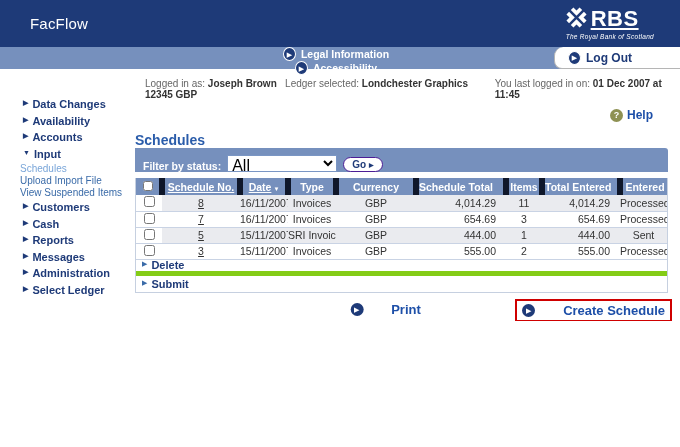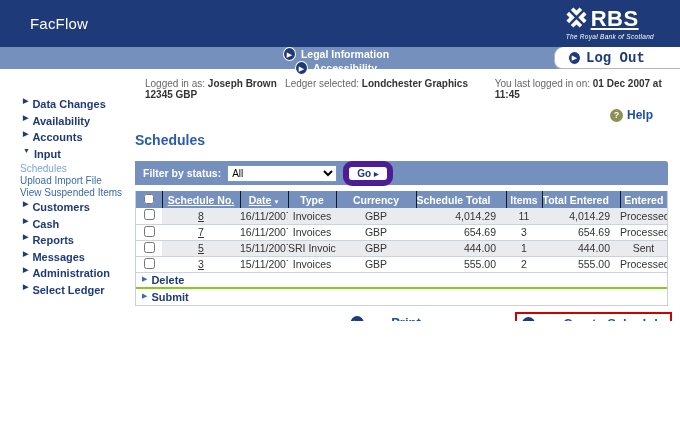--- a/index.html
+++ b/index.html
@@ -18,70 +18,70 @@
   .navbar { position:relative; height:22px; background:#7690bd; display:flex; align-items:center; padding-left:16px;flex-direction:column; }
   .nav-item { display:inline-flex; align-items:center; gap:5px; margin-right:24px; cursor:pointer; }
   .nav-item .lbl { color:#fff; font-size:10.5px; font-weight:bold; }
   .circle-ic { display:inline-flex; width:13px; height:13px; border-radius:50%; background:#1e3a78;
                color:#fff; align-items:center; justify-content:center; font-size:7px; line-height:1; flex:0 0 13px; }
   .navbar .circle-ic { border:1px solid #fff; width:14px; height:14px; }
   .logout-tab { position:absolute; right:0; top:0; width:126px; height:22px; background:#fff;
                 border-top-left-radius:9px; border-bottom-left-radius:8px;
                 border-left:1px solid #b5b5b5; border-bottom:1px solid #b5b5b5;
                 display:flex; align-items:center; gap:5px; padding-left:13px; cursor:pointer; }
-  .logout-tab .lbl { color:#1e3a78; font-size:14px; font-weight:bold;font-family:Liberation Mono, monospace; }
+  .logout-tab .lbl { color:#1e3a78; font-size:12px; font-weight:bold; }
 
   
   .session { display:flex; justify-content:space-between; margin:9px 5px 0 145px; font-size:10px; color:#666; }
   .session b { color:#333; }
   .help-row { text-align:right; margin:4px 27px 0 0; }
   .help-link { display:inline-flex; align-items:center; gap:4px; cursor:pointer; }
   .help-ic { display:inline-flex; width:13px; height:13px; border-radius:50%; background:#8e9153; color:#fff;
              font-size:9px; font-weight:bold; align-items:center; justify-content:center; }
   .help-lbl { color:#1d4fa8; font-size:12px; font-weight:bold; }
 
   
   .sidebar { position:absolute; left:8px; top:98px; width:127px; }
-  .side-item { display:flex; align-items:flex-start; gap:4px; color:#1e3a78; font-size:11px; font-weight:bold;
+  .side-item { display:flex; align-items:center; gap:4px; color:#1e3a78; font-size:11px; font-weight:bold;
                margin-bottom:4.5px; cursor:pointer;padding-left:15px; }
   .tri { font-size:7px; position:relative; top:-1px; }
   .side-sub { margin:-1px 0 3px 12px; }
   .side-sub div { font-size:10px; margin-bottom:1px; cursor:pointer; }
   .sub-active { color:#7aa6d9; }
   .sub-link { color:#3a6ba8; }
 
   
   .main { margin:10px 12px 0 135px; }
   .page-title { color:#2a5caa; font-size:14px; font-weight:bold; }
-  .filter-bar { margin-top:13px; height:24px; background:#7690bd; display:flex; align-items:center;
+  .filter-bar { height:24px; background:#7690bd; display:flex; align-items:flex-end;
                 gap:6px; padding-left:8px; border-radius:0 3px 0 0; }
   .filter-lbl { color:#fff; font-size:10.5px; font-weight:bold; }
-  .filter-bar select { width:110px; height:17px; font-size:10px; border:1px solid #7a96c4; background:#fff; }
-  .go-btn { display:inline-flex; align-items:center; gap:3px; background:#fff; border:6px solid #4c1d95;
+  .filter-bar select { width:110px; height:17px; font-size:16px; border:1px solid #7a96c4; background:#fff; }
+  .go-btn { display:inline-flex; align-items:center; gap:3px; background:#fff; border:1px solid #4c1d95;
             border-radius:9px; padding:1px 8px; color:#1e3a78; font-size:10px; font-weight:bold; cursor:pointer; }
   .go-btn .tri { font-size:6px; top:0; }
 
   .panel { margin-top:6px; border:1px solid #c6d0e0; border-top:none; }
   table { width:100%; border-collapse:collapse; table-layout:fixed; }
   thead th { background:#7690bd; color:#fff; font-size:10.5px; font-weight:bold; height:17px;
-             border-left:1px solid #0f172a; text-align:center; overflow:hidden; white-space:nowrap; }
+             border-left:6px solid #0f172a; text-align:center; overflow:hidden; white-space:nowrap; }
   thead th:first-child { border-left:none; }
   th.sortable .hlink { text-decoration:underline; cursor:pointer; }
   th.ltext { text-align:left; }
   tbody td { font-size:10.5px; color:#333; height:16px; text-align:center; border-bottom:1px solid #c9d3e4;
              white-space:nowrap; overflow:hidden; }
   tr.alt td { background:#eaebef; }
   td.cb, tr.alt td.cb { background:#fff; }
   td.num { text-align:right; padding-right:10px; }
   .row-link { text-decoration:underline; cursor:pointer; color:#333; }
   input[type=checkbox] { width:11px; height:11px; cursor:pointer; }
   thead input[type=checkbox] { width:10px; height:10px; }
   .sort-ic { font-size:6px; margin-left:2px; }
 
-  .action-row { height:16px; display:flex; align-items:center; padding-left:6px; border-bottom:2px solid #84cc16;
+  .action-row { height:16px; display:flex; align-items:center; padding-left:6px; border-bottom:5px solid #84cc16;
                 gap:4px; cursor:pointer; }
   .action-row:last-child { border-bottom:none; }
   .action-row .lbl { color:#1e3a78; font-size:11px; font-weight:bold; }
   .action-row .tri { color:#3a6ba8; }
 
   .bottom-actions { position:relative; height:22px; margin-top:9px; }
   .print-link { position:absolute; left:47%; transform:translateX(-50%); display:inline-flex;
                 align-items:center; gap:5px; cursor:pointer; }
   .blue-lbl { color:#1d4fa8; font-size:13px; font-weight:bold;margin-left:23px; }
   .create-box { position:absolute; right:-4px; top:-3px; display:inline-flex; align-items:center; gap:5px;

